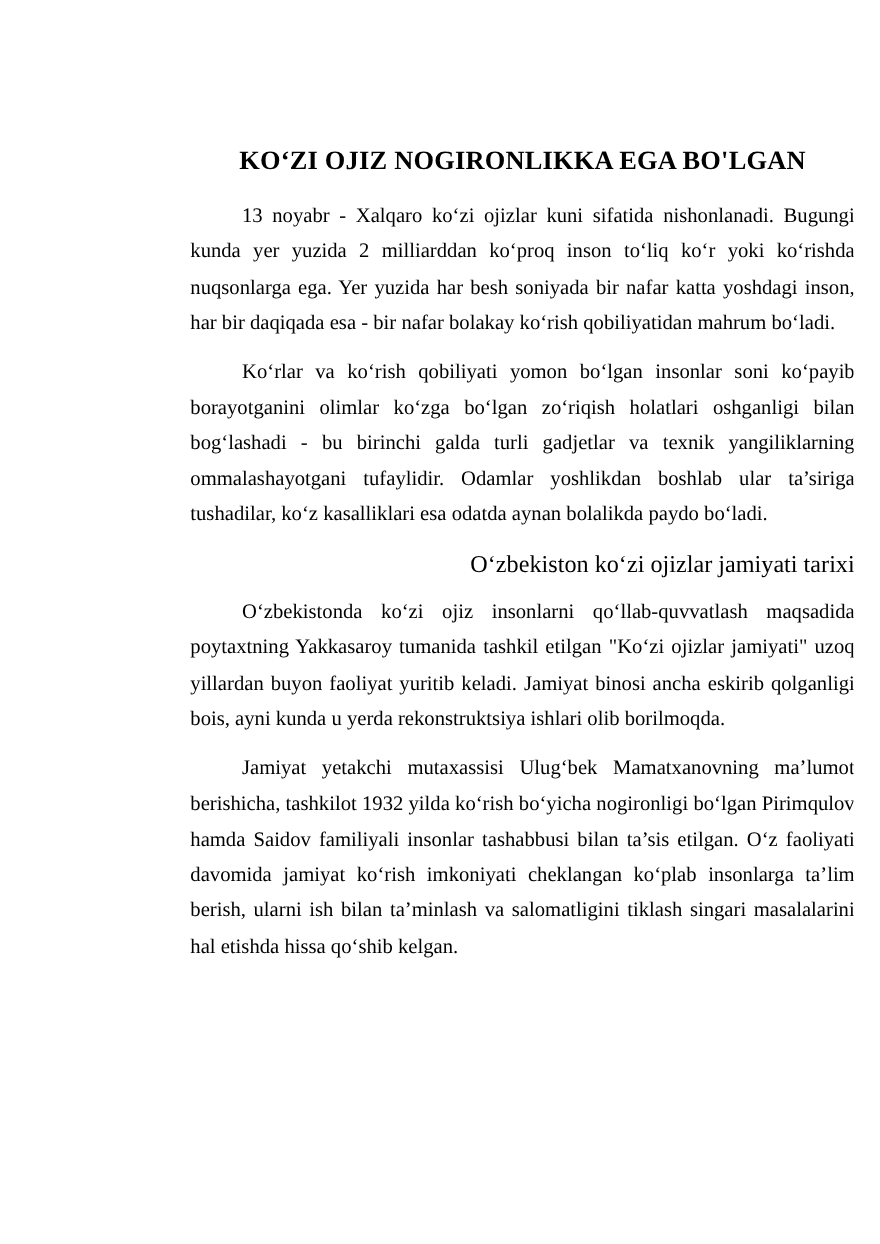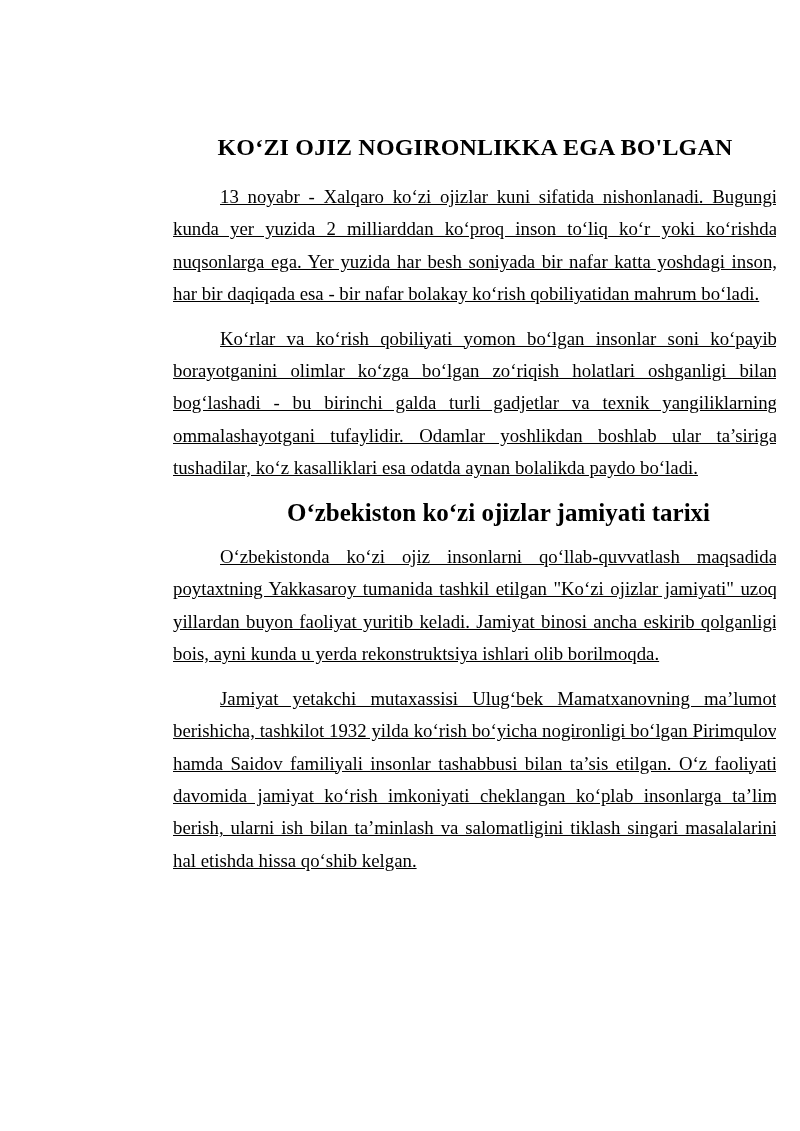--- a/index.html
+++ b/index.html
@@ -25,27 +25,26 @@
     font-weight: bold;
     text-align: center;
     letter-spacing: 0.2px;
   }
   .title-line { display: block; }
   .para {
     font-size: 18.8px;
     line-height: 32.4px;
     text-align: justify;
     text-indent: 47px;
-    text-decoration: underline;
   }
   .subheading {
-    font-size: 25px;
+    font-size: 22px;
     line-height: 32.4px;
-    font-weight: bold;
-    text-align: center;
+    font-weight: normal;
+    text-align: right;
     text-indent: 47px;
   }
 </style>
 </head>
 <body>
 
 <div class="page">
   <div class="content">
 
     <h1 class="doc-title">

